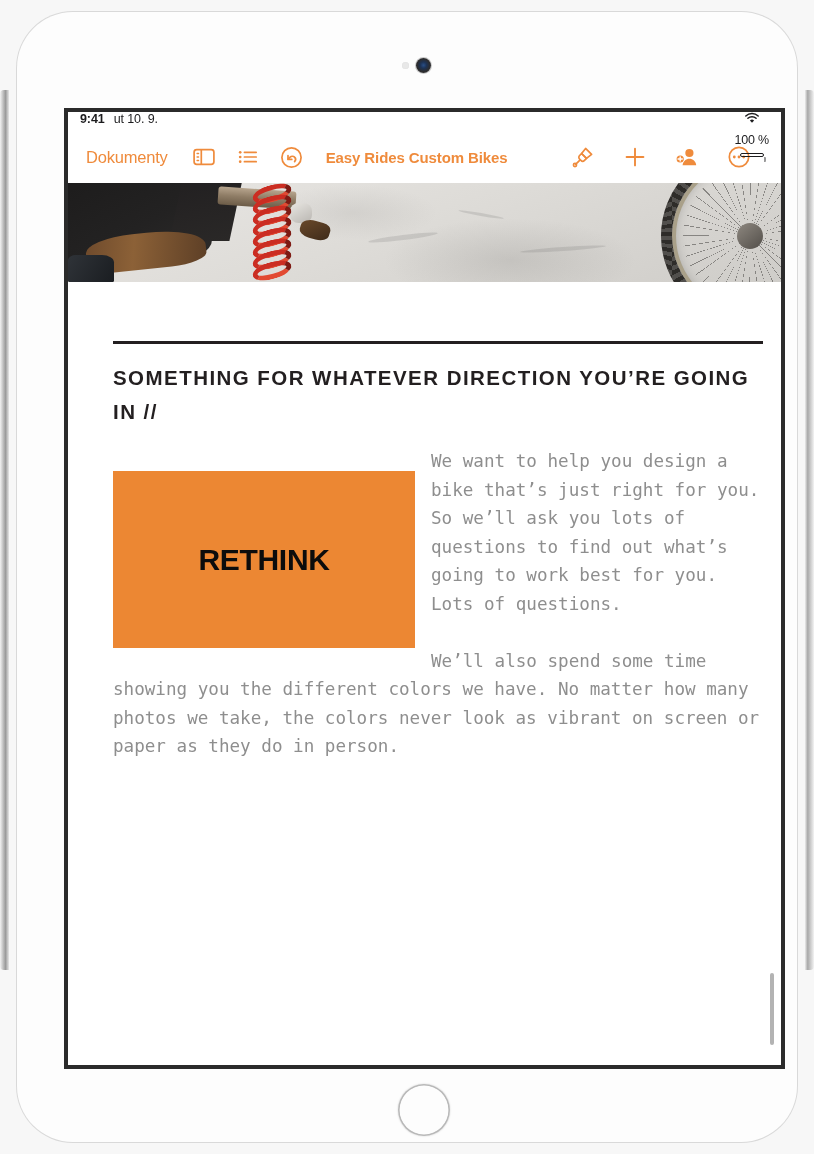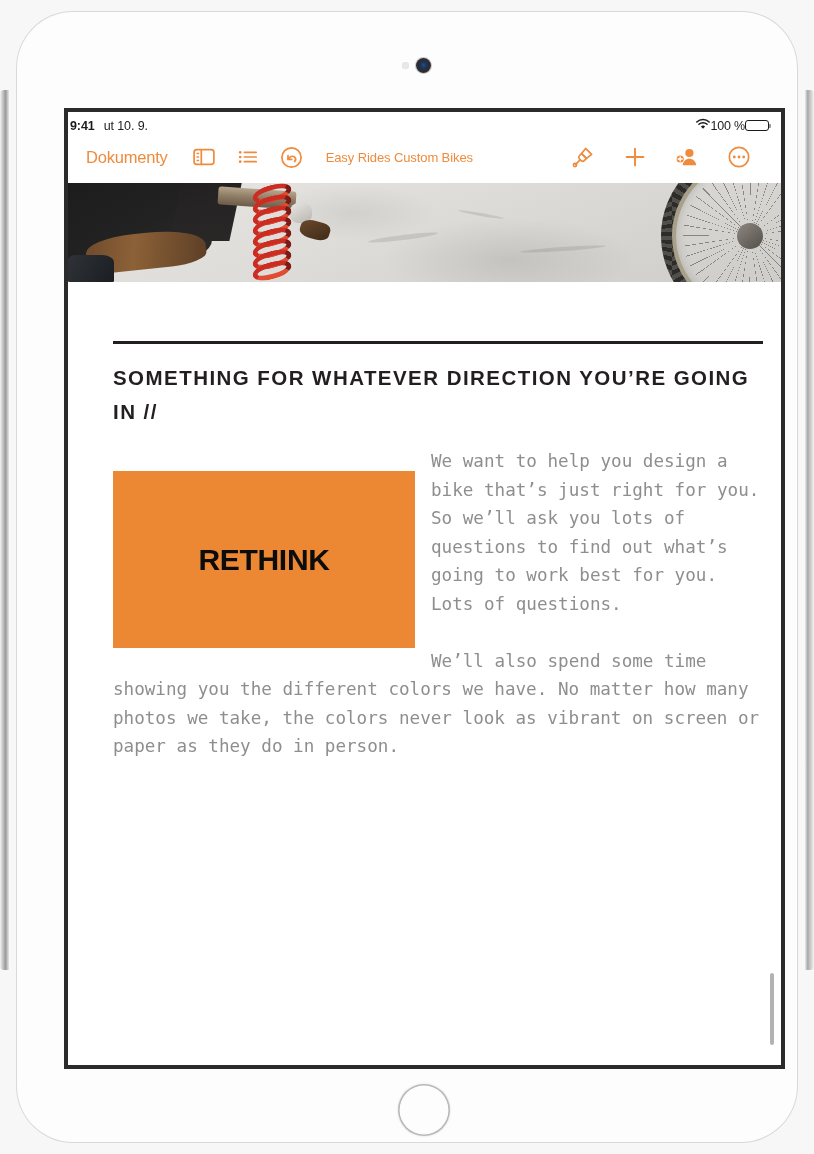--- a/index.html
+++ b/index.html
@@ -106,32 +106,33 @@
     overflow: hidden;
     box-shadow: 0 0 0 4px #2b2b2b;
   }
 
   
   .status-bar {
     position: relative;
     height: 27px;
     background: #ffffff;
     display: flex;
-    align-items: center;
-    padding: 0 12px 0 2px;
+    padding: 0 12px 0 12px;
     font-size: 12.5px;
     color: #1c1c1e;
   }
   .status-left { display: flex; align-items: baseline; gap: 9px; }
   .status-time { font-weight: 600; letter-spacing: -0.1px; }
   .status-date { font-weight: 400; letter-spacing: -0.1px; }
   .status-right {
     margin-left: auto;
     display: flex;
     align-items: center;
+    gap: 6px;
+    flex-direction: column;
   }
   .wifi-icon { display: block; }
   .battery-pct { font-size: 12.5px; font-weight: 400; letter-spacing: -0.2px; }
   .battery-shell {
     position: relative;
     width: 24px;
     height: 11.5px;
     border-radius: 3px;
     border: 1.1px solid #1c1c1e;
     padding: 1.2px;
@@ -172,22 +173,22 @@
     display: flex;
     align-items: center;
     justify-content: center;
     cursor: pointer;
     color: #ef8b3c;
   }
   .tb-gap-l { margin-left: 14px; }
   .doc-title {
     flex: 0 0 auto;
     margin: 0 12px;
-    font-size: 13px;
-    font-weight: 400;
+    font-size: 15px;
+    font-weight: 700;
     color: #ef8b3c;
     letter-spacing: -0.1px;
     white-space: nowrap;
     cursor: pointer;
   }
   .tb-spacer-right { flex: 1 1 auto; }
   .tb-right { display: flex; align-items: center; }
   .tb-right .tb-icon { width: 52px; }
 
   

